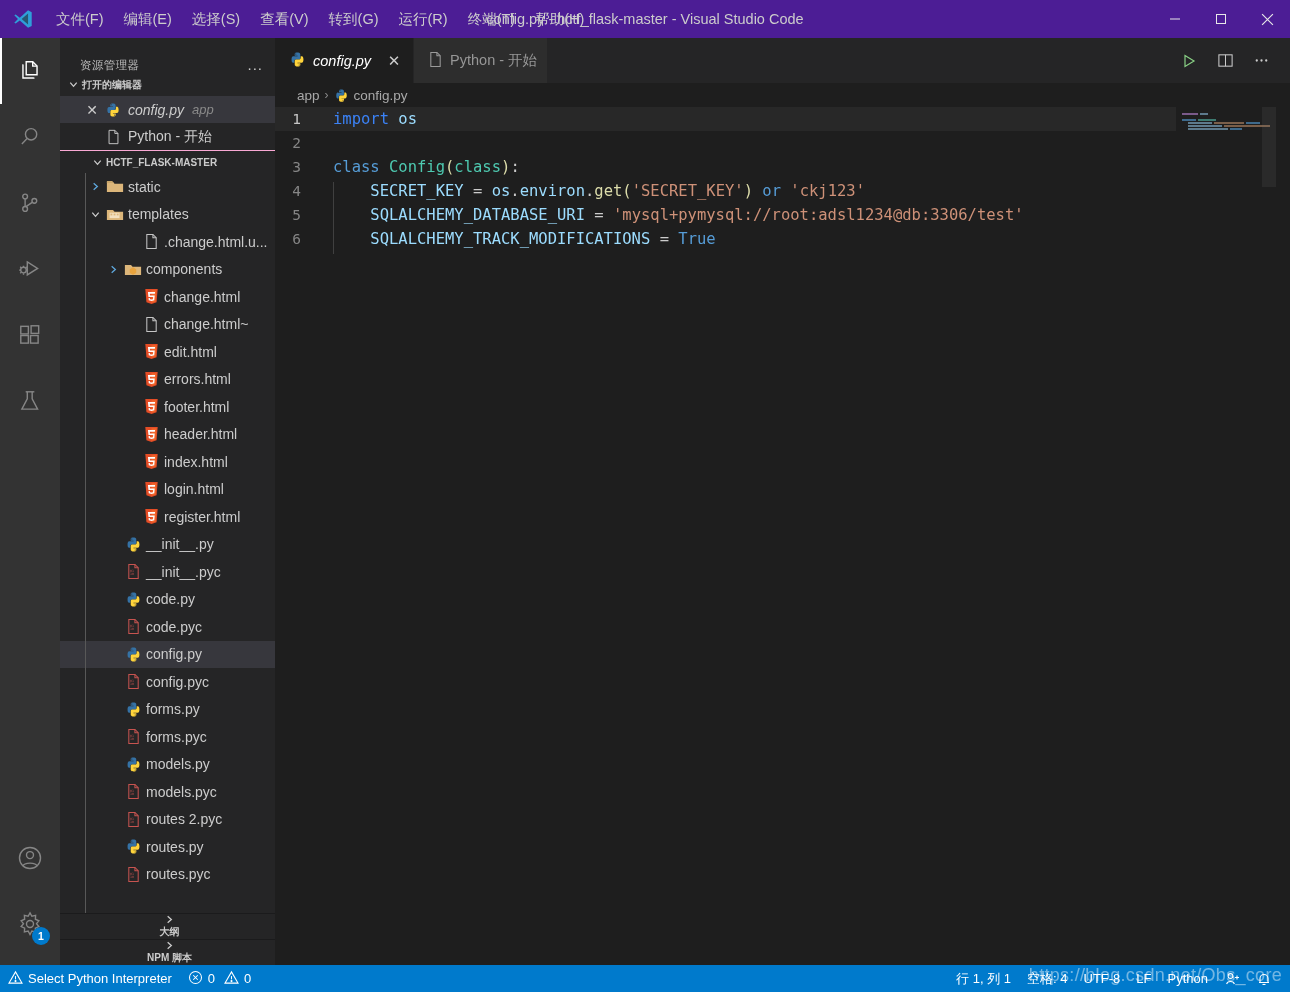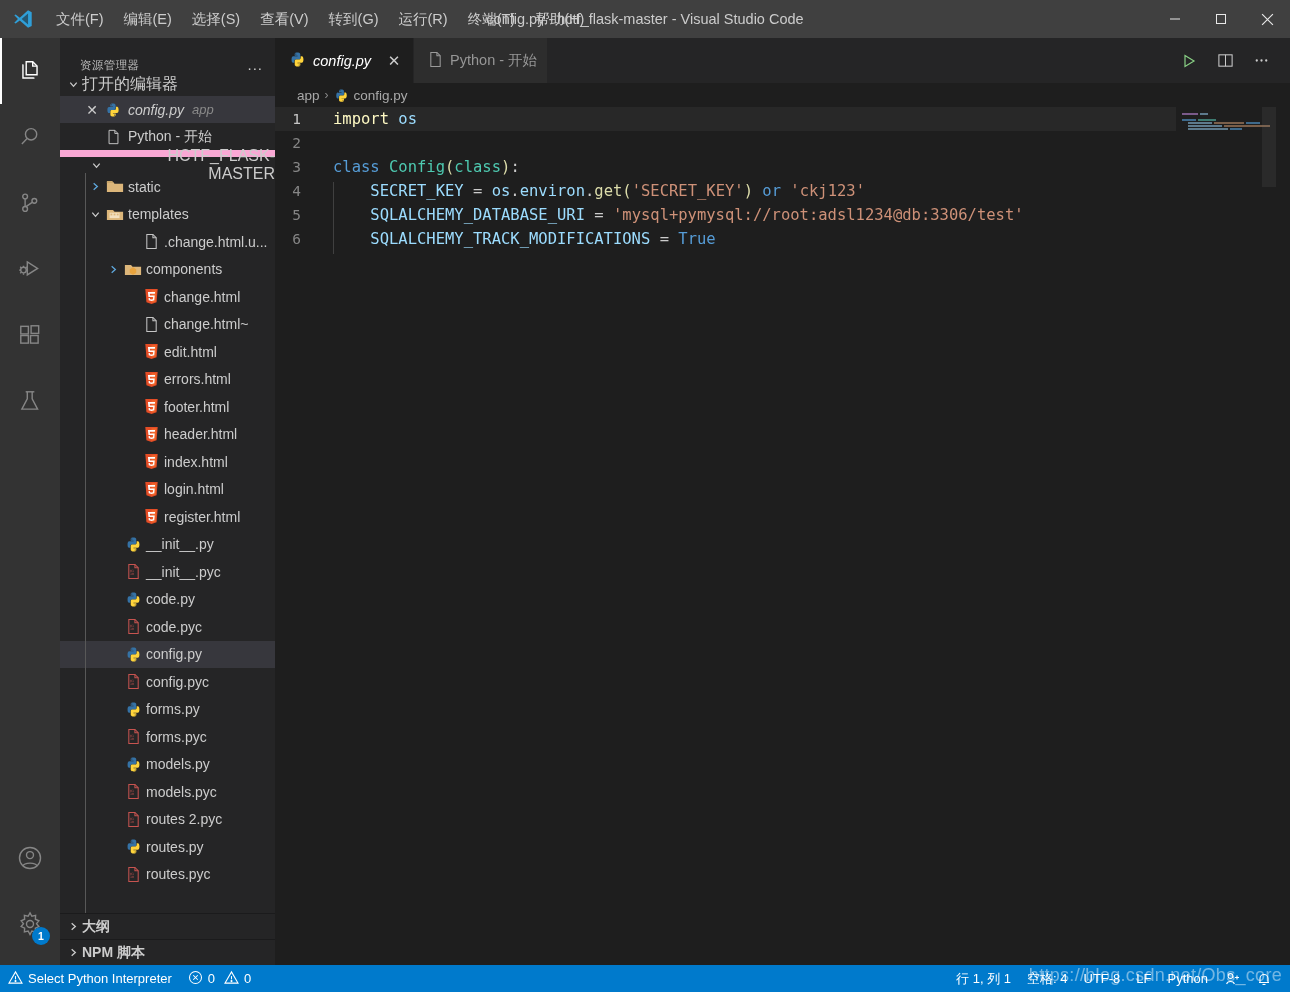--- a/index.html
+++ b/index.html
@@ -7,21 +7,21 @@
     width: 1290px; height: 992px;
     background: #1e1e1e;
     font-family: "Liberation Sans", sans-serif;
     overflow: hidden;
     -webkit-font-smoothing: antialiased;
   }
   .app { width: 1290px; height: 992px; display: flex; flex-direction: column; position: relative; }
 
   
   .titlebar {
-    height: 38px; background: #404040; display: flex; align-items: center;
+    height: 38px; background: #4c1d95; display: flex; align-items: center;
     flex: 0 0 38px; position: relative;
   }
   .vscode-logo { width: 46px; height: 38px; display: flex; align-items: center; justify-content: center; }
   .menu { display: flex; align-items: center; height: 38px; }
   .menu-item {
     padding: 0 10px; height: 38px; line-height: 38px; color: #cccccc;
     font-size: 14.5px; white-space: nowrap; cursor: default;
   }
   .title-text {
     position: absolute; left: 0; right: 0; text-align: center;
@@ -58,22 +58,22 @@
     width: 215px; flex: 0 0 215px; background: #252526; display: flex; flex-direction: column;
     min-height: 0;
   }
   .sb-title {
     height: 35px; display: flex; align-items: flex-end; padding: 0 12px 0 20px;
     color: #bbbbbb; font-size: 11.5px; letter-spacing: .4px; flex: 0 0 35px;
   }
   .sb-title .dots { margin-left: auto; color: #cccccc; font-size: 15px; letter-spacing: 1px; cursor: pointer;}
   .section-header {
     height: 23px; display: flex; align-items: center; color: #cccccc;
-    font-size: 16px; font-weight: normal; padding-left: 4px; flex: 0 0 23px;
-    cursor: pointer; user-select: none; text-align: right;
+    font-size: 10px; font-weight: bold; padding-left: 4px; flex: 0 0 23px;
+    cursor: pointer; user-select: none;
   }
   .twisty { width: 18px; text-align: center; font-size: 12px; color: #cccccc; display:inline-flex; align-items:center; justify-content:center;}
 
   .open-editors { flex: 0 0 auto; }
   .oe-row {
     height: 27px; display: flex; align-items: center; font-size: 14px; color: #cccccc;
     padding-left: 22px; cursor: pointer;
   }
   .oe-row.selected { background: #37373d; }
   .oe-close { width: 20px; text-align: center; font-size: 14px; color: #cccccc; }
@@ -86,22 +86,22 @@
     cursor: pointer; white-space: nowrap;
   }
   .tree-row.selected { background: #37373d; }
   .tw { width: 18px; display: inline-flex; align-items: center; justify-content: center; font-size: 11px; color: #cccccc; flex:0 0 18px;}
   .ficon { width: 22px; display: inline-flex; align-items: center; justify-content: center; flex: 0 0 22px; }
   .flabel { margin-left: 2px; }
   .indent-guide { position: absolute; top: 0; bottom: 0; width: 1px; background: #585858; }
 
   .bottom-sections { flex: 0 0 auto; }
   .bsec {
-    height: 26px; display: flex; align-items: center; color: #cccccc; font-size: 14px;
-    font-weight: bold; padding-left: 4px; border-top: 1px solid #1b1b1c; cursor: pointer;
+    height: 26px; display: flex; align-items: center; color: #cccccc; font-size: 10px;
+    font-weight: bold; padding-left: 4px; border-top: 1px solid #1b1b1c; cursor: pointer; flex-direction: column;
   }
 
   
   .editor-area { flex: 1; display: flex; flex-direction: column; background: #1e1e1e; min-width: 0; }
   .tabsbar { height: 45px; background: #252526; display: flex; flex: 0 0 45px; }
   .tab {
     height: 45px; display: flex; align-items: center; padding: 0 10px 0 14px;
     font-size: 14.5px; color: #969696; background: #2d2d2d; border-right: 1px solid #252526;
     cursor: pointer; white-space: nowrap; position: relative;
   }
@@ -126,21 +126,21 @@
   .code-line { height: 24px; display: flex; align-items: center; font-size: 15.5px; white-space: pre; }
   .code-line.current { background: #282828; }
   .gutter { width: 48px; text-align: right; padding-right: 22px; color: #858585; font-size: 14.5px; flex: 0 0 48px; }
   .code-line.current .gutter { color: #c6c6c6; }
   .code-text { position: relative; padding-left: 10px; }
   .ind-guide {
     display:inline-block; width:0; border-left:1px solid #404040; height:24px;
     position:absolute; left:10px; top:0;
   }
 
-  .kw-import { color: #fef9c3; }
+  .kw-import { color: #3b82f6; }
   .kw-class { color: #569CD6; }
   .kw-or { color: #569CD6; }
   .id-plain { color: #9CDCFE; }
   .type-name { color: #4EC9B0; }
   .punct { color: #CCCCCC; }
   .paren1 { color: #DCDCAA; }
   .str { color: #CE9178; }
   .bool { color: #569CD6; }
   .fn { color: #DCDCAA; }
   .var { color: #9CDCFE; }
@@ -306,21 +306,21 @@
           <span class="ficon">
             <svg width="15" height="16" viewBox="0 0 16 18" fill="none" stroke="#c5c5c5" stroke-width="1.1">
               <path d="M3 1.5 H9.5 L13 5 V16.5 H3 Z"></path>
                 <path d="M9.5 1.5 V5 H13"></path>
             </svg>
           </span>
           <span style="margin-left:4px;">Python - 开始</span>
         </div>
       </div>
 
-      <div class="section-header" style="border-top:7px solid #f9a8d4;padding-left:28px;">
+      <div class="section-header" style="border-top:1px solid #f9a8d4;padding-left:28px;">
         <span class="twisty">
           <svg width="11" height="11" viewBox="0 0 12 12" fill="none" stroke="currentColor" stroke-width="1.4">
               <path d="M2.5 4 L6 8 L9.5 4"></path>
             </svg>
         </span>
         <span>HCTF_FLASK-MASTER</span>
       </div>
 
       <div class="tree" id="file-tree">
         <div class="indent-guide" style="left:25px;"></div>

